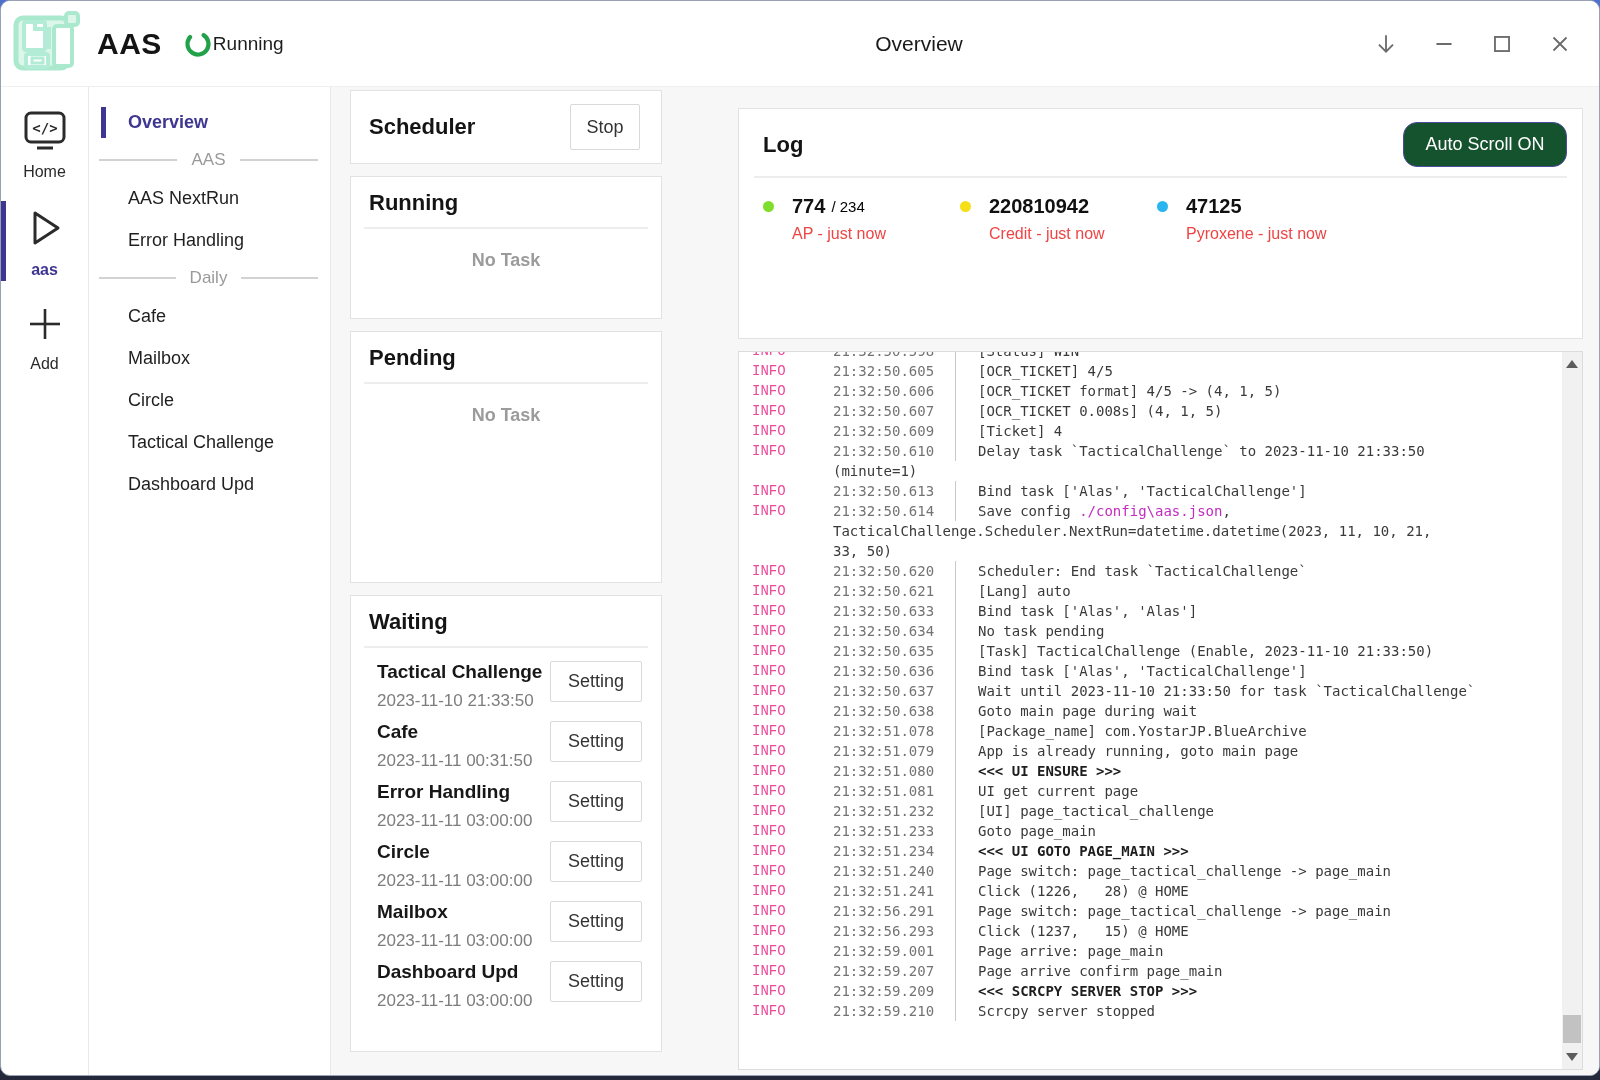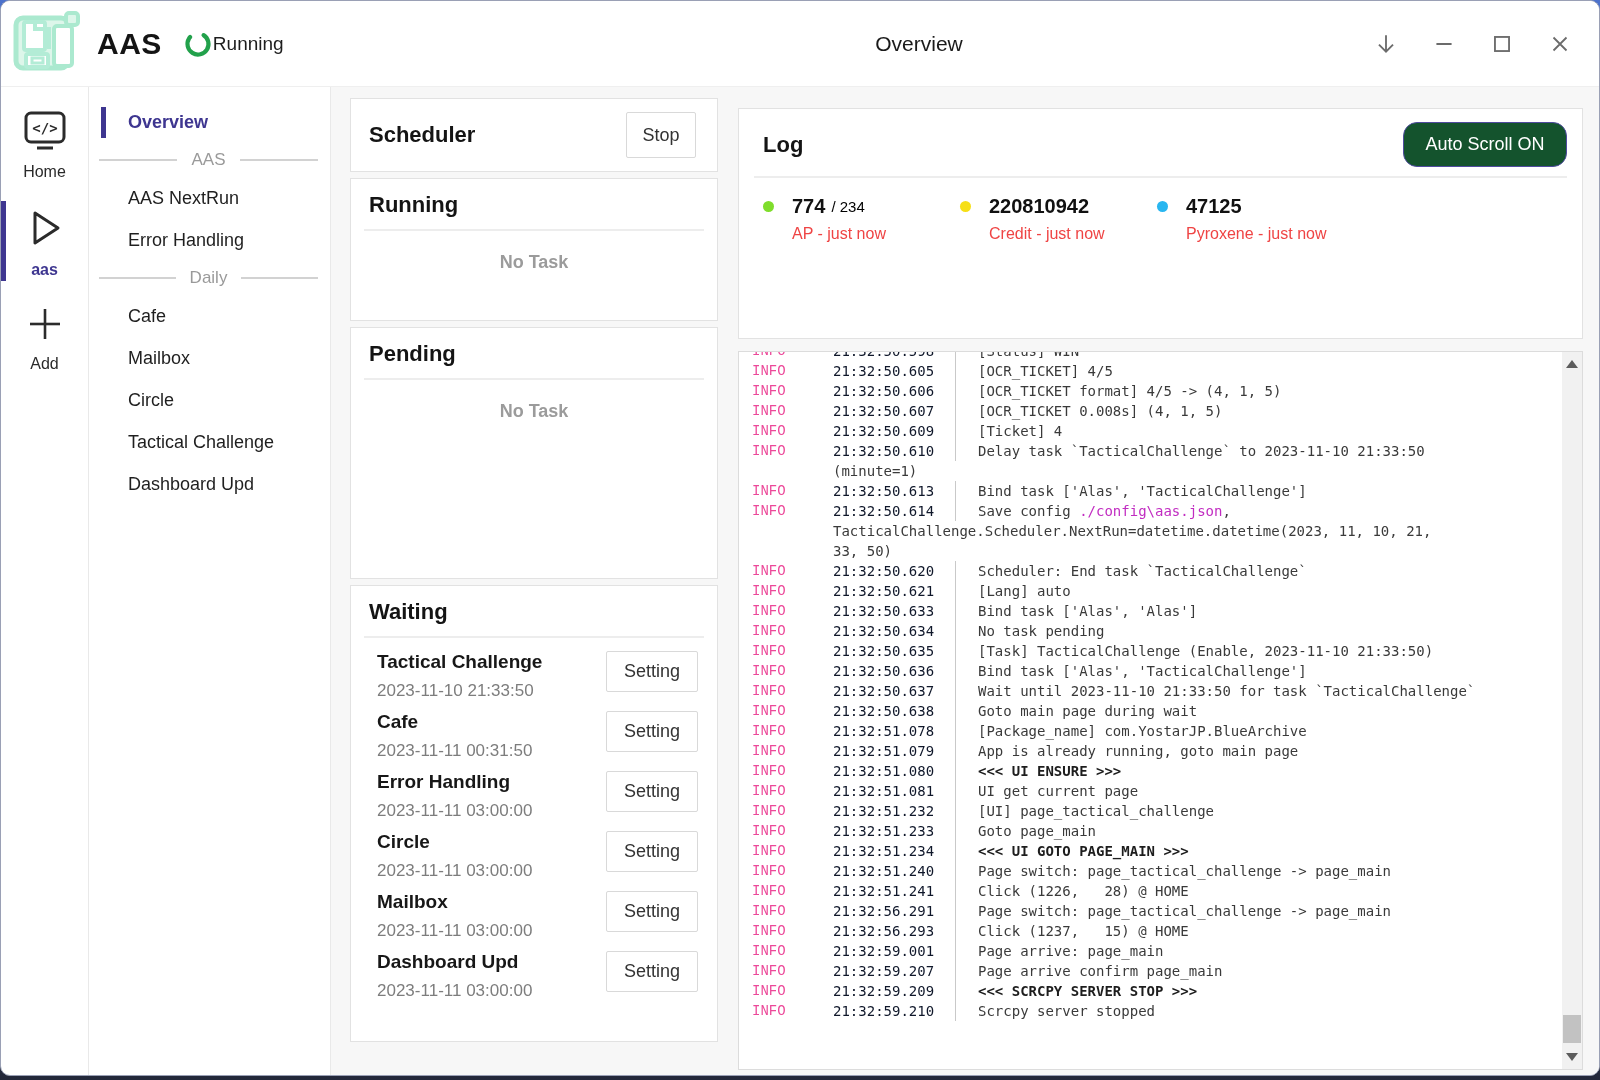--- a/index.html
+++ b/index.html
@@ -39,21 +39,21 @@
   .sidebar{ width:242px; flex:none; border-right:1px solid #e9e9e9; padding-top:16px; }
   .side-item{ position:relative; padding:9px 0 9px 39px; font-size:18px; color:#1f1f1f; line-height:20px; margin-bottom:4px; cursor:pointer; }
   .side-item.active{ color:#3e3690; font-weight:700; }
   .side-bar{ position:absolute; left:12px; top:4px; height:31px; width:5px; background:#3e3690; }
   .side-divider{ display:flex; align-items:center; margin:9px 12px 9px 10px; }
   .side-divider .line{ flex:1; height:2px; background:#d2d2d2; }
   .side-divider .lbl{ margin:0 14px; font-size:17px; color:#9a9a9a; }
   
   .main{ flex:1; background:#f7f7f7; position:relative; overflow:hidden; }
   .card{ background:#fff; border:1px solid #e2e2e2; }
-  .left-col{ position:absolute; left:19px; top:11px; width:368px; display:flex; flex-direction:column; gap:6px; }
+  .left-col{ position:absolute; left:19px; top:3px; width:312px; display:flex; flex-direction:column; gap:12px; }
   .right-col{ position:absolute; left:407px; top:21px; width:845px; }
   
   .scheduler-card{ height:74px; display:flex; align-items:center; justify-content:space-between; padding:0 21px 0 18px; }
   .card-title{ font-size:22px; font-weight:600; color:#141414; }
   .stop-btn{ width:70px; height:46px; background:#fff; border:1px solid #d9d9d9; border-radius:2px; font-size:18px; color:#333; font-family:inherit; cursor:pointer; }
   
   .panel{ padding-top:13px; }
   .running-card{ height:143px; }
   .pending-card{ height:252px; }
   .waiting-card{ height:457px; }
@@ -79,21 +79,21 @@
   .stat-label{ font-size:16px; color:#ef4444; margin:7px 0 0 29px; }
   
   .console{ position:relative; height:719px; margin-top:12px; background:#fff; border:1px solid #dcdcdc; overflow:hidden; }
   .log-lines{
     font-family:"DejaVu Sans Mono", monospace; font-size:14px; line-height:20px;
     margin-top:-11px; padding-left:13px; white-space:pre; color:#3a3a3a;
     margin-right:22px; overflow:hidden;
   }
   .log-row{ display:flex; }
   .log-lvl{ width:81px; flex:none; color:#ec4899;font-family:Liberation Mono, monospace; }
-  .log-time{ width:122px; flex:none; color:#0f172a; }
+  .log-time{ width:122px; flex:none; color:#737373; }
   .log-msg{ flex:1; min-width:0; border-left:1px solid #c9c9c9; padding-left:22px; }
   .log-row.cont .log-msg{ border-left:none; padding-left:0; }
   .log-row.bold .log-msg{ font-weight:700; color:#1d1d1d; }
   
   .vscroll{ position:absolute; top:0; right:0; bottom:0; width:20px; background:#f1f1f1; }
   .varrow{ position:absolute; left:50%; transform:translateX(-50%); width:0; height:0; cursor:pointer; }
   .varrow.up{ top:8px; border-left:6px solid transparent; border-right:6px solid transparent; border-bottom:8px solid #5c5c5c; }
   .varrow.down{ bottom:8px; border-left:6px solid transparent; border-right:6px solid transparent; border-top:8px solid #5c5c5c; }
   .vthumb{ position:absolute; left:1px; right:1px; bottom:26px; height:28px; background:#c2c2c2; cursor:pointer; }
 </style>

